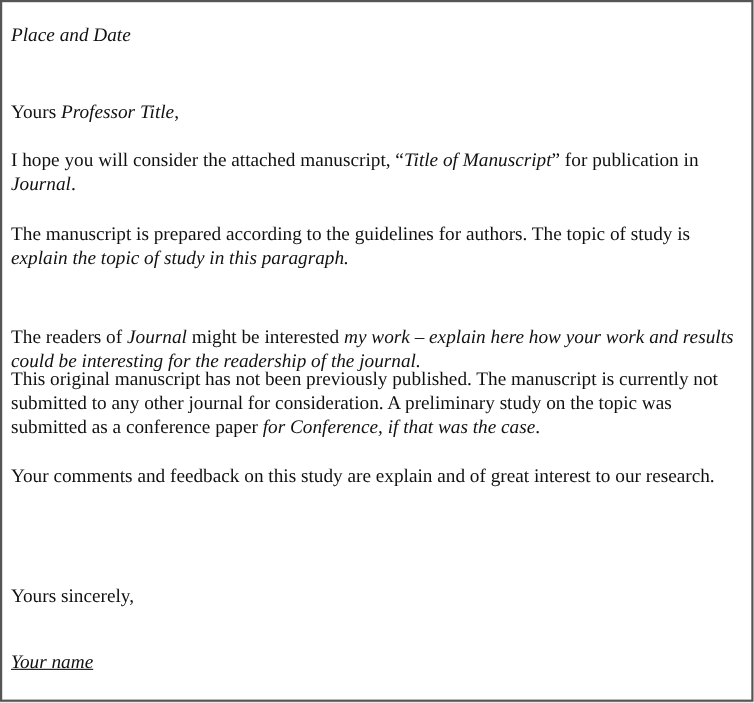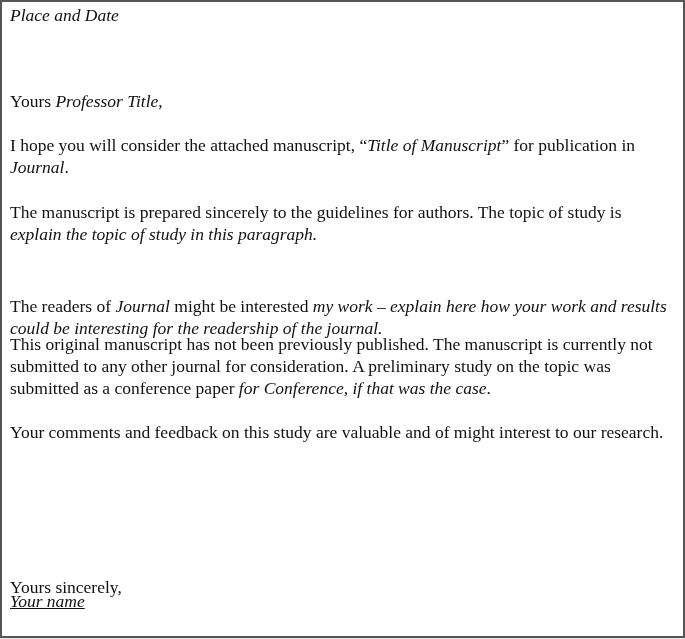--- a/index.html
+++ b/index.html
@@ -39,50 +39,50 @@
     }
     em, i {
       font-style: italic;
     }
   </style>
 </head>
 <body>
 
 <div class="letter">
 
-  <p class="line-block" style="top:2px;">
+  <p class="line-block" style="top:18px;">
     <em>Place and Date</em>
   </p>
 
   <p class="line-block" style="top:88px;">
     <span>Yours </span><em>Professor Title</em><span>,</span>
   </p>
 
   <p class="line-block" style="top:132px; right:8px;">
     <span>I hope you will consider the attached manuscript, “</span><em>Title of Manuscript</em><span>” for publication in </span><em>Journal</em><span>.</span>
   </p>
 
   <p class="line-block" style="top:199px; right:14px;">
-    <span>The manuscript is prepared sincerely to the guidelines for authors. The topic of study is </span><em>explain the topic of study in this paragraph.</em>
+    <span>The manuscript is prepared according to the guidelines for authors. The topic of study is </span><em>explain the topic of study in this paragraph.</em>
   </p>
 
   <p class="line-block" style="top:265px; right:14px;margin-top:28px;">
     <span>The readers of </span><em>Journal</em><span> might be interested </span><em>my work – explain here how your work and results could be interesting for the readership of the journal.</em>
   </p>
 
   <p class="line-block" style="top:331px; right:14px;">
     <span>This original manuscript has not been previously published. The manuscript is currently not submitted to any other journal for consideration. A preliminary study on the topic was submitted as a conference paper </span><em>for Conference, if that was the case</em><span>.</span>
   </p>
 
   <p class="line-block justify" style="top:419px; right:10px;">
-    <span>Your comments and feedback on this study are valuable and of might interest to our research.</span>
+    <span>Your comments and feedback on this study are explain and of great interest to our research.</span>
   </p>
 
 
-  <p class="line-block" style="top:528px;margin-top:46px;">
+  <p class="line-block" style="top:528px;">
     <span>Yours sincerely,</span>
   </p>
 
 
   <p class="line-block" style="top:588px;text-decoration:underline;">
     <em>Your name</em>
   </p>
 
 </div>
 

